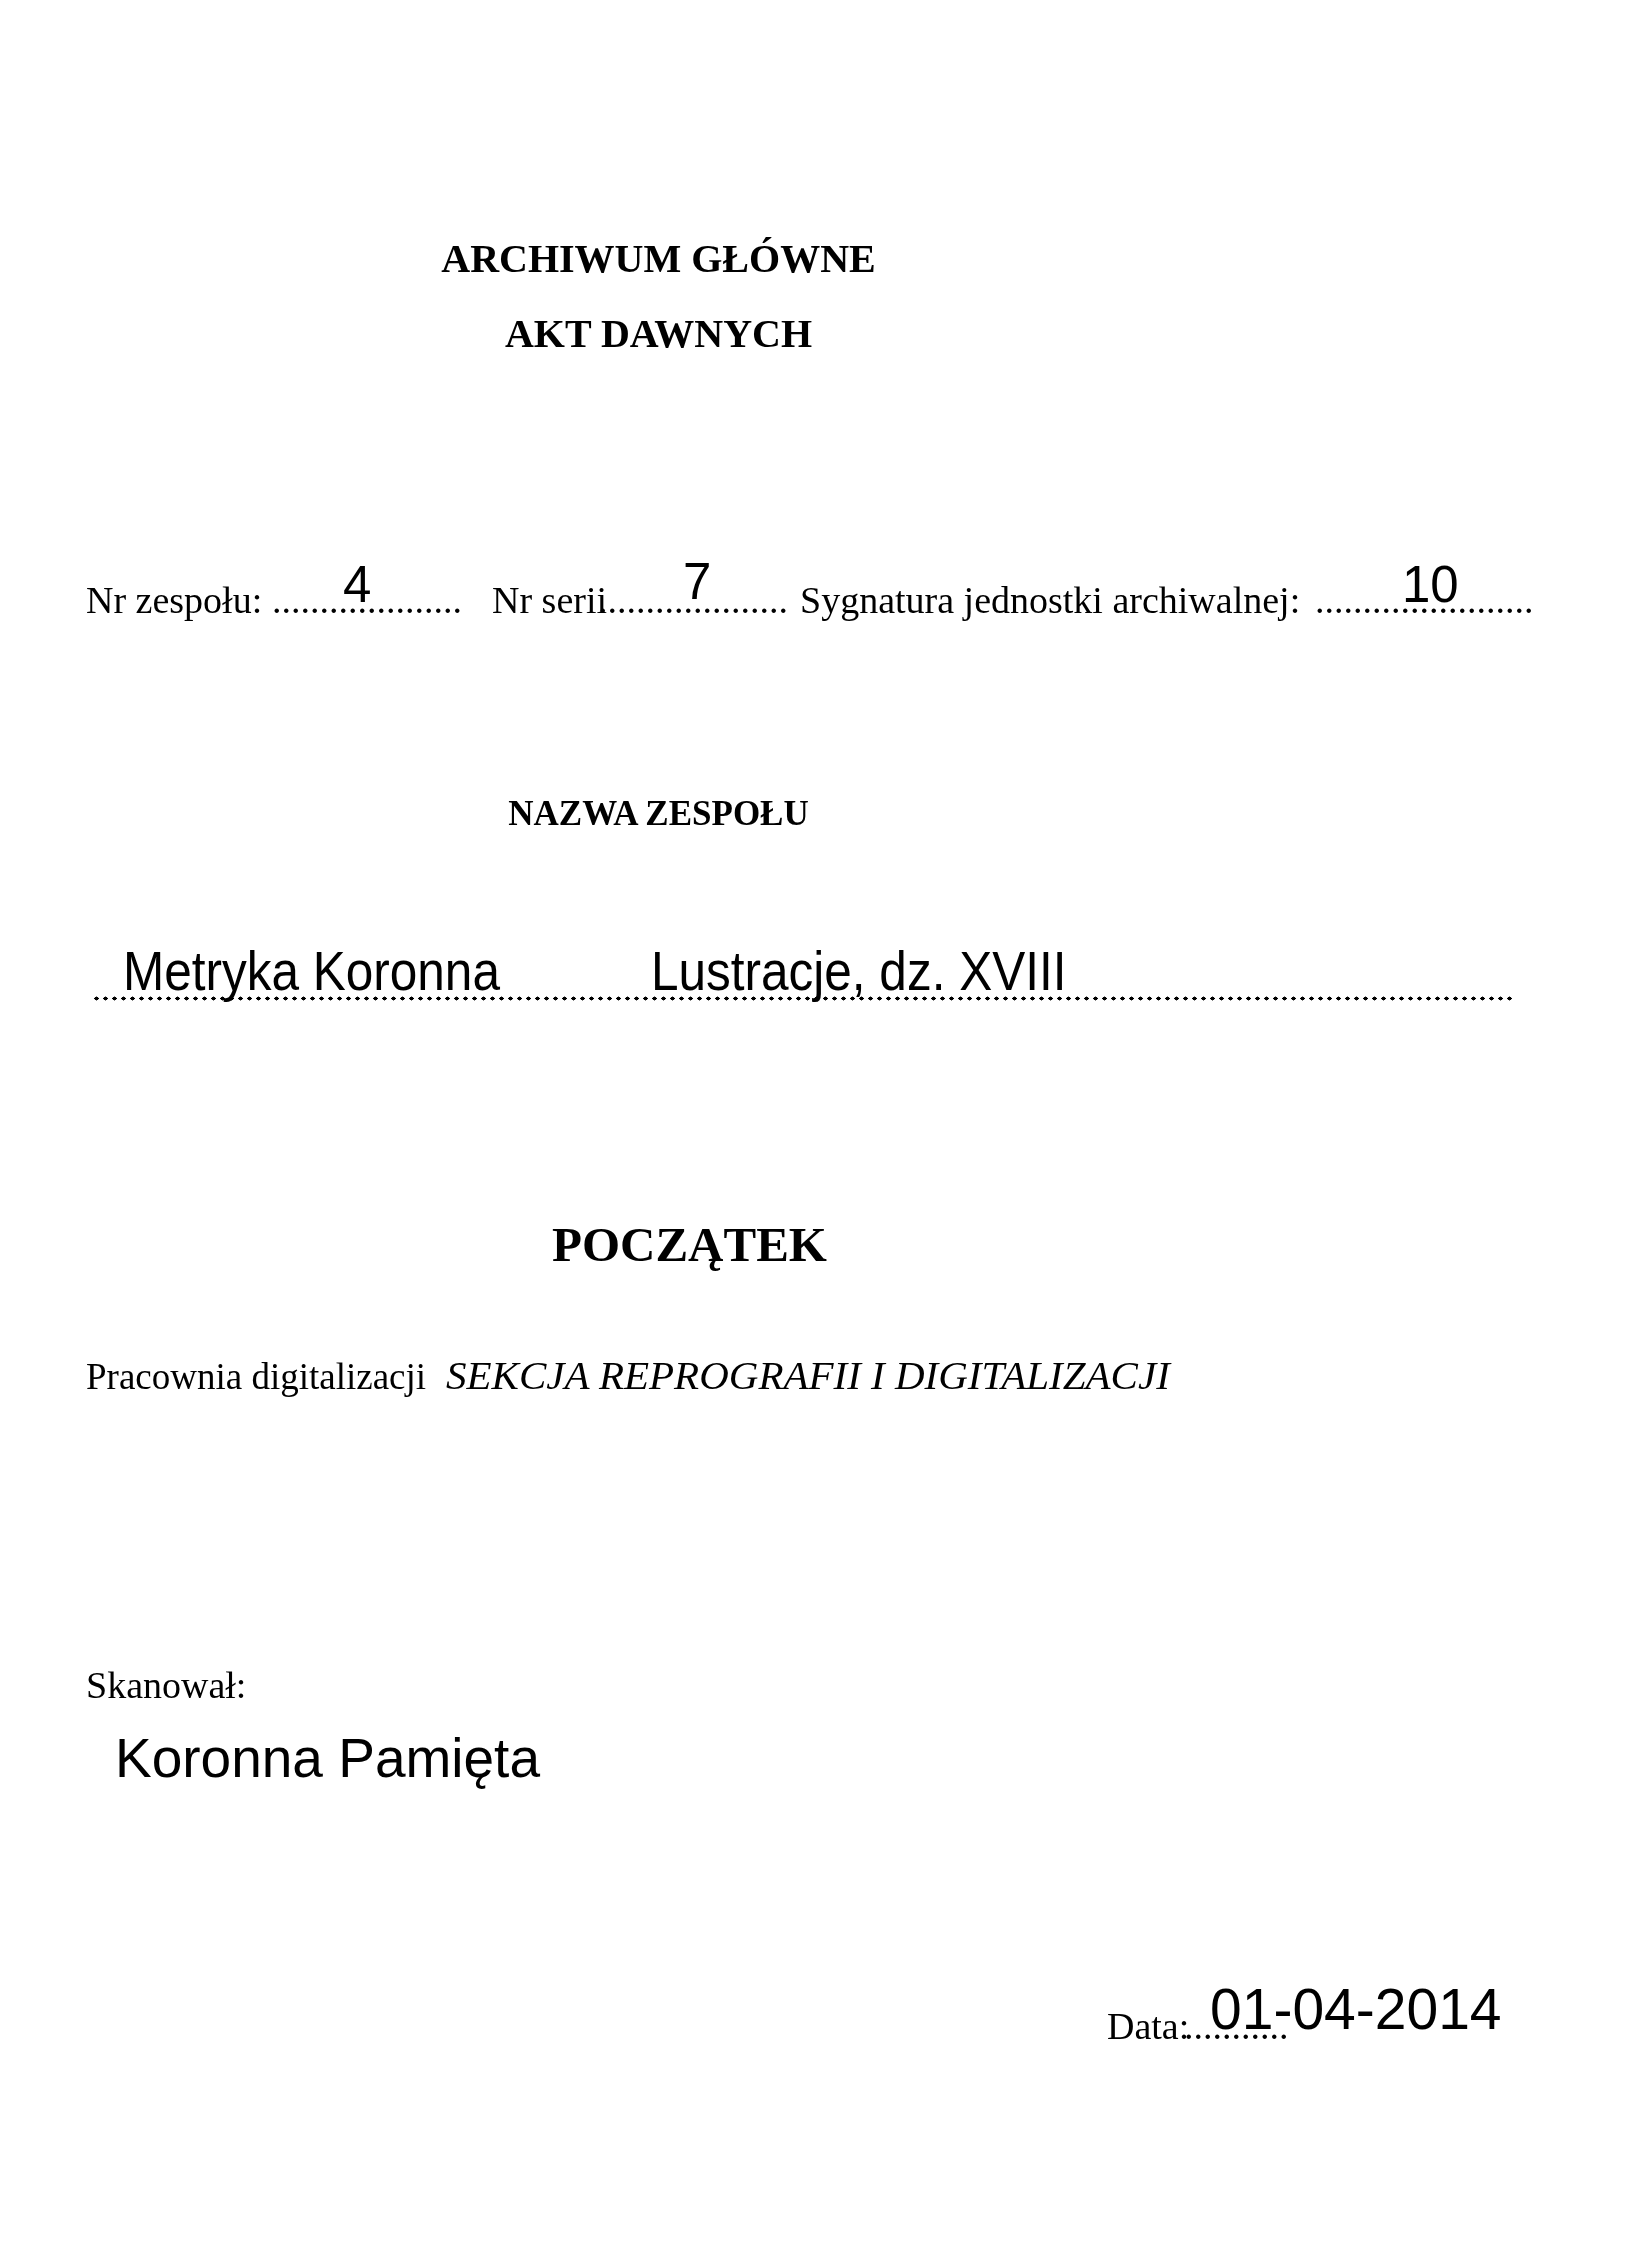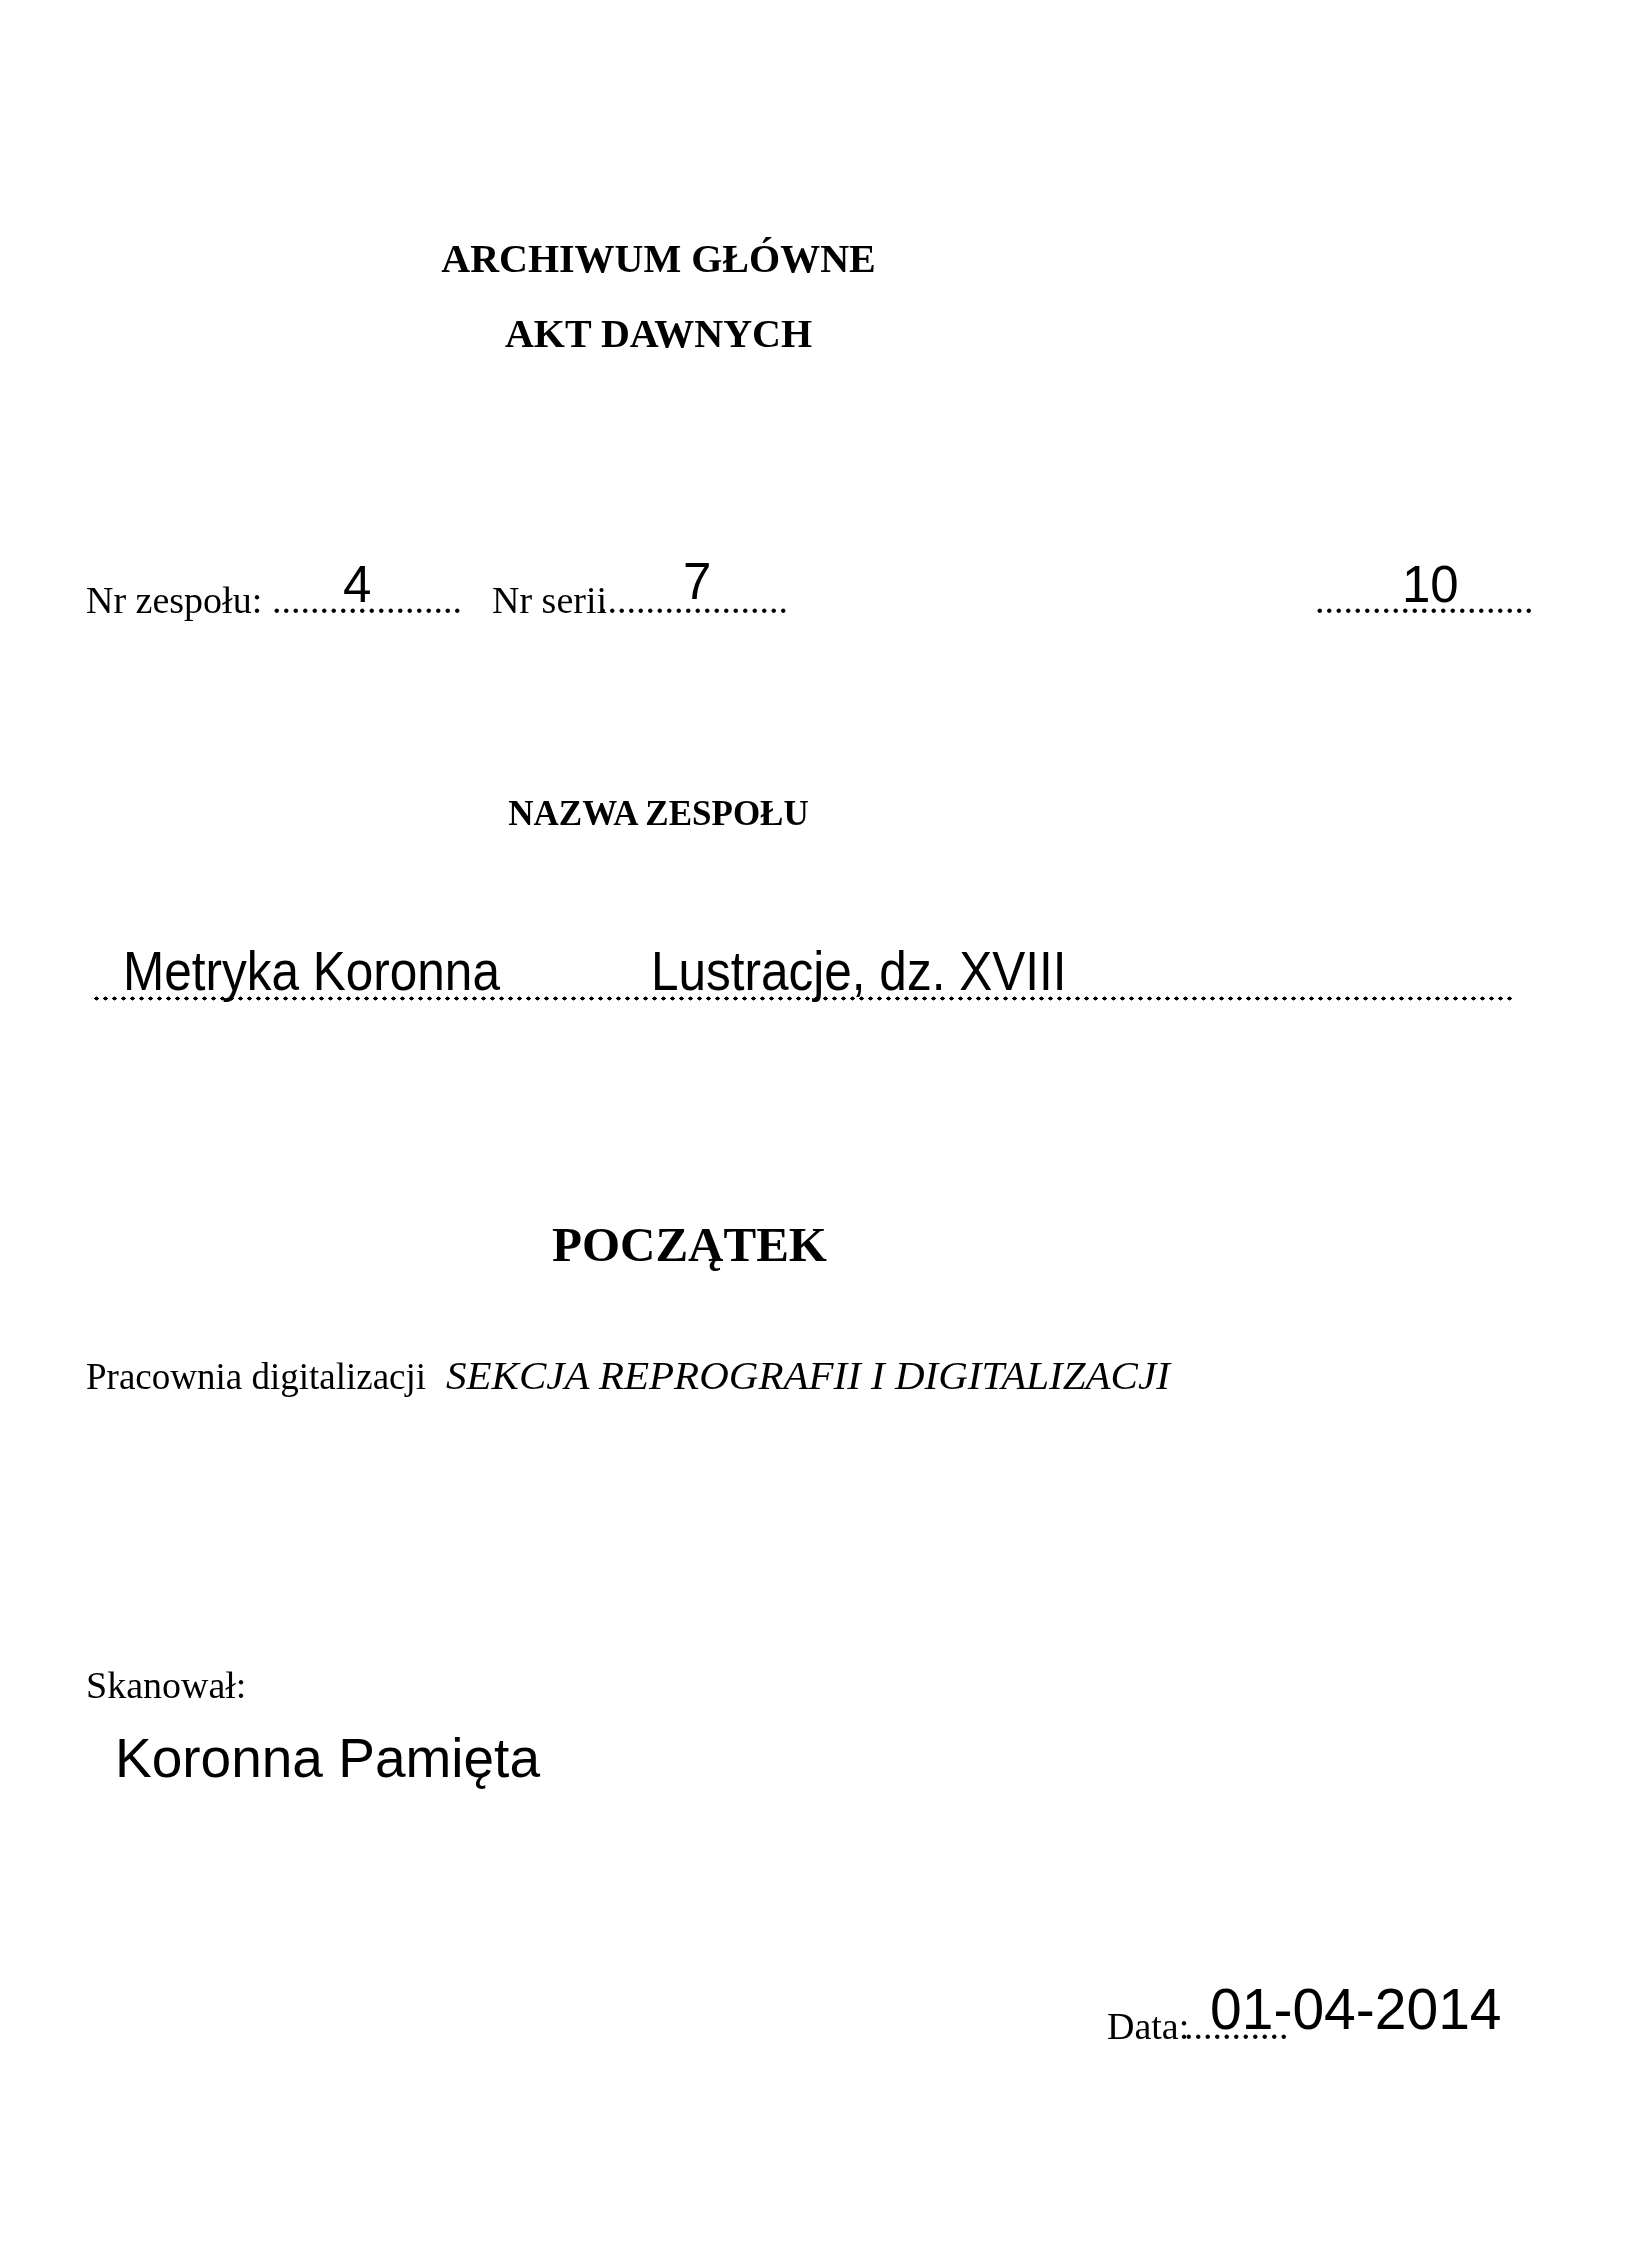--- a/index.html
+++ b/index.html
@@ -25,20 +25,21 @@
 
 <div style="position:absolute; left:86px; top:576px; width:1432px; height:46px;">
   <span class="abs serif" style="left:0; top:4.6px; font-size:38px;">Nr zespołu:</span>
   <span class="abs serif" style="left:186px; top:4.6px; font-size:38px;">....................</span>
   <span class="hand" style="left:257px; top:-17px; font-size:51px;">4</span>
 
   <span class="abs serif" style="left:406px; top:4.6px; font-size:38px;">Nr serii</span>
   <span class="abs serif" style="left:512px; top:4.6px; font-size:38px;">....................</span>
   <span class="hand" style="left:597px; top:-20px; font-size:51px;">7</span>
 
+  <span class="abs serif" style="left:714px; top:4.6px; font-size:38px;">Sygnatura jednostki archiwalnej:</span>
   <span class="abs serif" style="left:1229px; top:4.6px; font-size:38px;">.......................</span>
   <span class="hand" style="left:1316px; top:-17px; font-size:51px;">10</span>
 </div>
 
 <div class="abs serif bold center-x" style="top:796px; font-size:35px;">NAZWA ZESPOŁU</div>
 
 <div style="position:absolute; left:92px; top:942px; width:1421px; height:69px;">
   <div class="dotline" style="left:0; top:54px; width:1421px;"></div>
   <span class="hand" style="left:31px; top:1.5px; font-size:55px; transform:scaleX(0.9);">Metryka  Koronna</span>
   <span class="hand" style="left:559px; top:1.5px; font-size:55px; transform:scaleX(0.9);">Lustracje, dz. XVIII</span>

